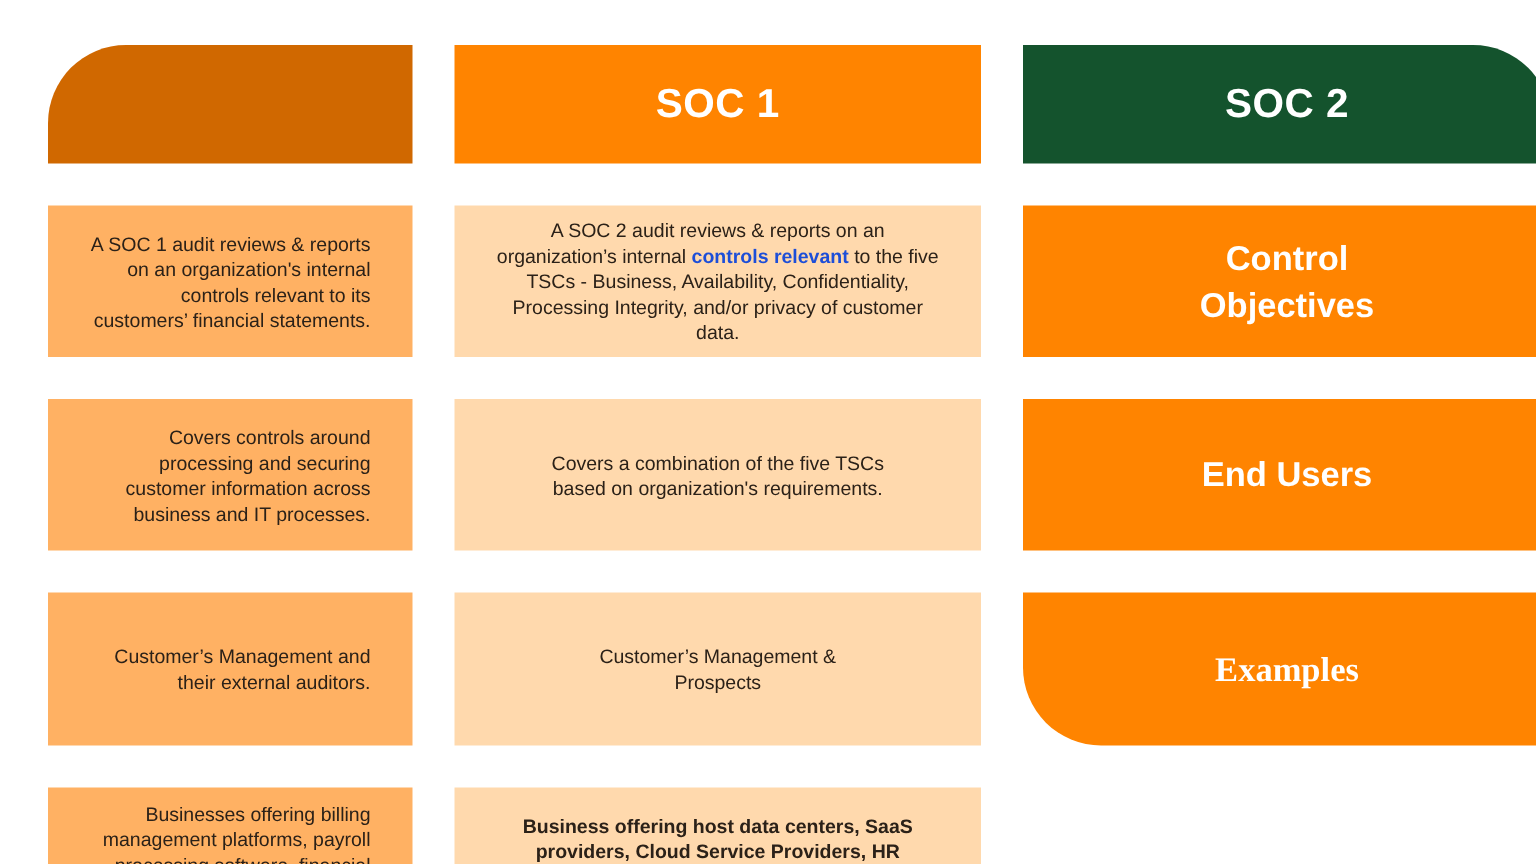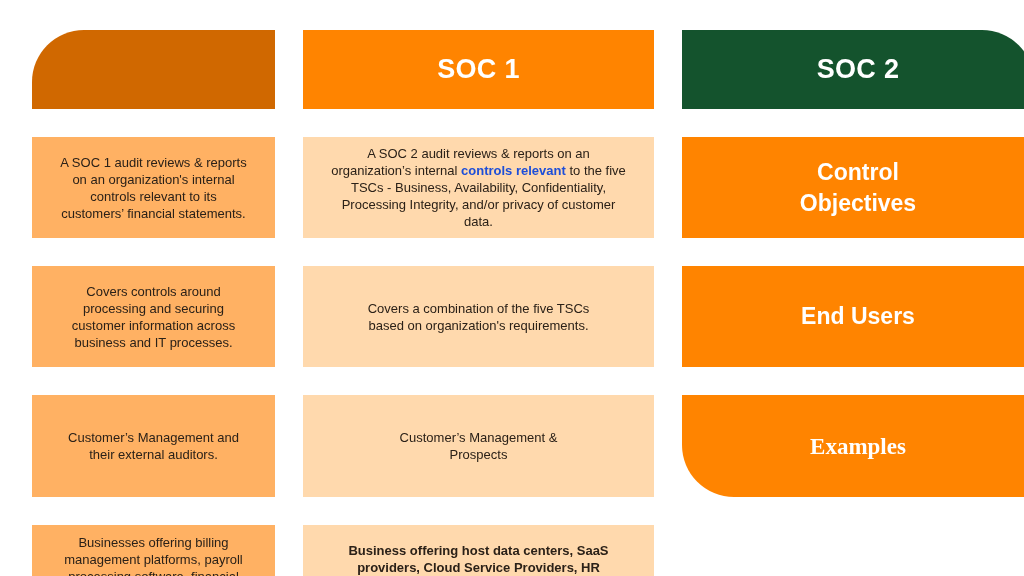--- a/index.html
+++ b/index.html
@@ -14,21 +14,21 @@
       row-gap: 7px;
       gap: 28px;
     }
     .cell { display: flex; align-items: center; justify-content: center; text-align: center; box-sizing: border-box; }
     .corner { background: #d06800; border-top-left-radius: 52px; }
     .head1 { background: #ff8400; }
     .head2 { background: #14532d; border-top-right-radius: 52px; }
     .head-text { color: #ffffff; font-weight: bold; font-size: 27px; letter-spacing: 0.3px; }
     .label { background: #ff8400; color: #ffffff; font-weight: bold; font-size: 23px; line-height: 31px; padding: 0 10px; }
     .label.last { border-bottom-left-radius: 52px; font-family: Liberation Serif, serif; }
-    .c1 { background: #ffb163; color: #2b2118; font-size: 13px; line-height: 17px; padding: 10px 28px; }
+    .c1 { background: #ffb163; color: #2b2118; font-size: 13px; line-height: 17px; padding: 10px 28px; text-align: right; }
     .c2 { background: #ffd9ad; color: #2b2118; font-size: 13px; line-height: 17px; padding: 0 28px; }
     .c2.last { border-bottom-right-radius: 52px; }
     .hl { color: #1d4ed8; font-weight: bold; }
     .txt { display: block; }
   </style>
 </head>
 <body>
 
 <div class="grid">
 

